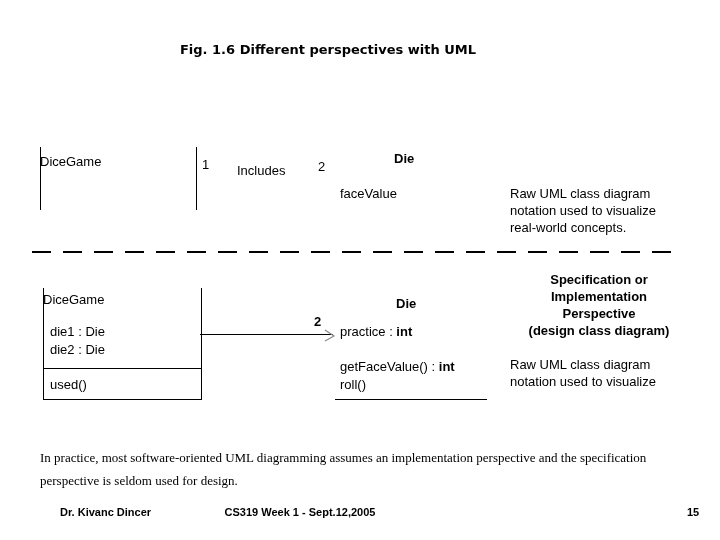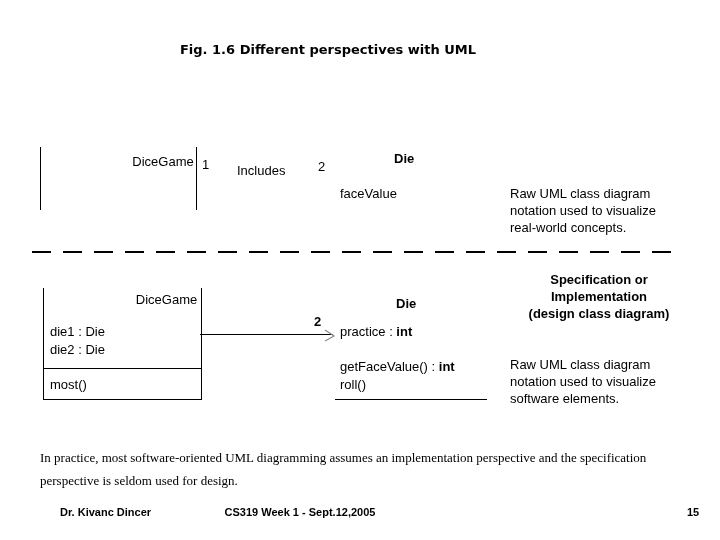--- a/index.html
+++ b/index.html
@@ -6,21 +6,21 @@
   .slide{
     position:relative;width:720px;height:540px;background:#ffffff;overflow:hidden;
     font-family:"Liberation Sans",sans-serif;color:#000;
   }
   .title{
     position:absolute;top:42px;left:0;width:656px;text-align:center;
     font-family:"DejaVu Sans",sans-serif;font-weight:bold;font-size:13px;
   }
   .lbl{position:absolute;font-size:13px;line-height:15px;white-space:nowrap;}
   .bold{font-weight:bold;}
-  .center{text-align:center;padding-left:45px;}
+  .center{}
   .vline{position:absolute;width:1px;background:#000;}
   .hline{position:absolute;height:1px;background:#000;}
   .dashline{
     position:absolute;left:32px;top:251px;width:642px;height:2px;
     background:repeating-linear-gradient(to right,#000 0,#000 19px,transparent 19px,transparent 31px);
   }
   .box{position:absolute;border-left:1px solid #000;border-right:1px solid #000;border-bottom:1px solid #000;}
   .box-divider{position:absolute;left:0;right:0;height:1px;background:#000;}
   .side-heading{
     position:absolute;font-size:13px;font-weight:bold;text-align:center;line-height:17px;
@@ -58,43 +58,43 @@
   </div>
 
   <div class="dashline"></div>
 
   <div class="box" style="left:43px;top:288px;width:157px;height:111px">
     <div class="box-divider" style="top:80px"></div>
   </div>
   <div class="lbl center" style="left:43px;top:292px;width:157px">DiceGame</div>
   <div class="lbl" style="left:50px;top:324px">die1 : Die</div>
   <div class="lbl" style="left:50px;top:342px">die2 : Die</div>
-  <div class="lbl" style="left:50px;top:377px">most()</div>
+  <div class="lbl" style="left:50px;top:377px">used()</div>
 
   <div class="hline" style="left:200px;top:334px;width:133px"></div>
   <svg style="position:absolute;left:322px;top:328px" width="16" height="16">
     <path d="M3,2 L12,8 L3,13" fill="none" stroke="#888888" stroke-width="1.2"></path>
   </svg>
   <div class="lbl bold" style="left:314px;top:314px">2</div>
 
   <div class="lbl bold" style="left:396px;top:296px">Die</div>
   <div class="lbl" style="left:340px;top:324px"><span>practice : </span><span class="bold">int</span></div>
   <div class="lbl" style="left:340px;top:359px"><span>getFaceValue() : </span><span class="bold">int</span></div>
   <div class="lbl" style="left:340px;top:377px">roll()</div>
   <div class="hline" style="left:335px;top:399px;width:152px"></div>
 
   <div class="side-heading" style="left:493px;top:271px;width:212px">
     <div>Specification or</div>
     <div>Implementation</div>
+    <div>Perspective</div>
     <div>(design class diagram)</div>
   </div>
   <div class="side-desc" style="left:510px;top:356px">
     <div>Raw UML class diagram</div>
     <div>notation used to visualize</div>
-    <div>software elements.</div>
   </div>
 
   <div class="body-text">In practice, most software-oriented UML diagramming assumes an implementation perspective and the specification perspective is seldom used for design.</div>
 
   <div class="footer-item" style="left:60px;top:506px">Dr. Kivanc Dincer</div>
   <div class="footer-item footer-center" style="top:506px">CS319 Week 1 - Sept.12,2005</div>
   <div class="footer-item" style="left:687px;top:506px">15</div>
 
 </div>
 

